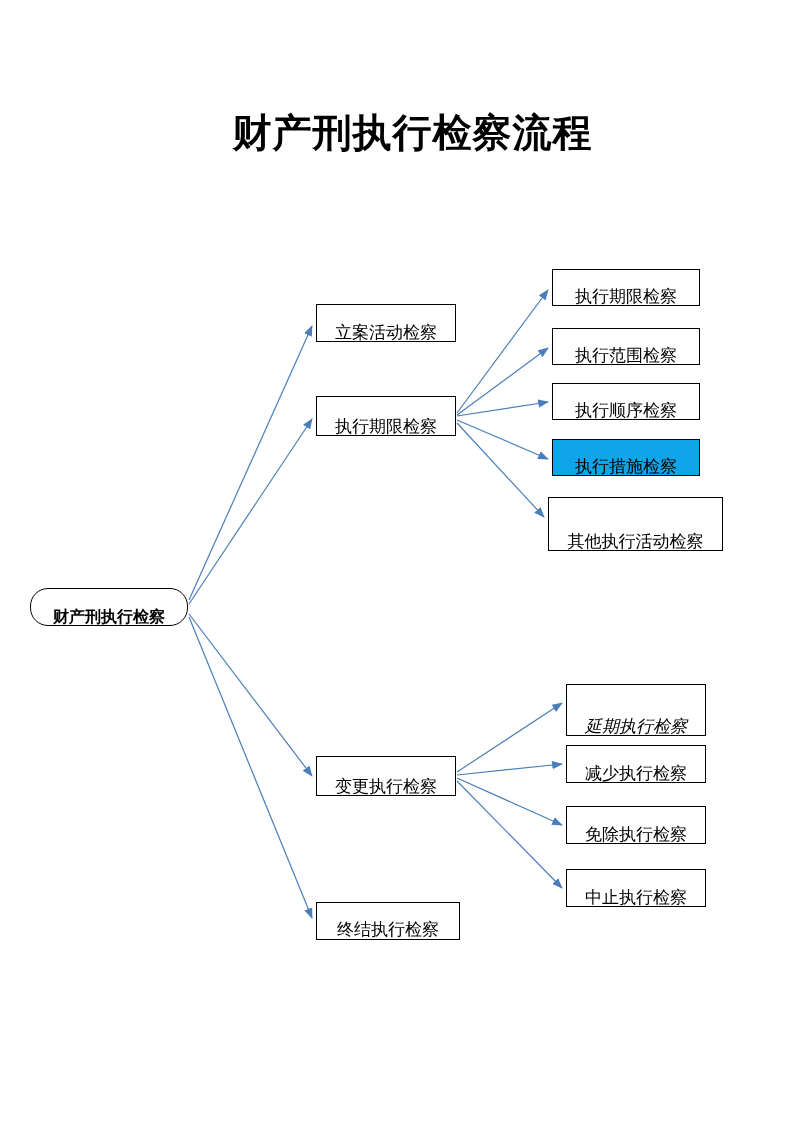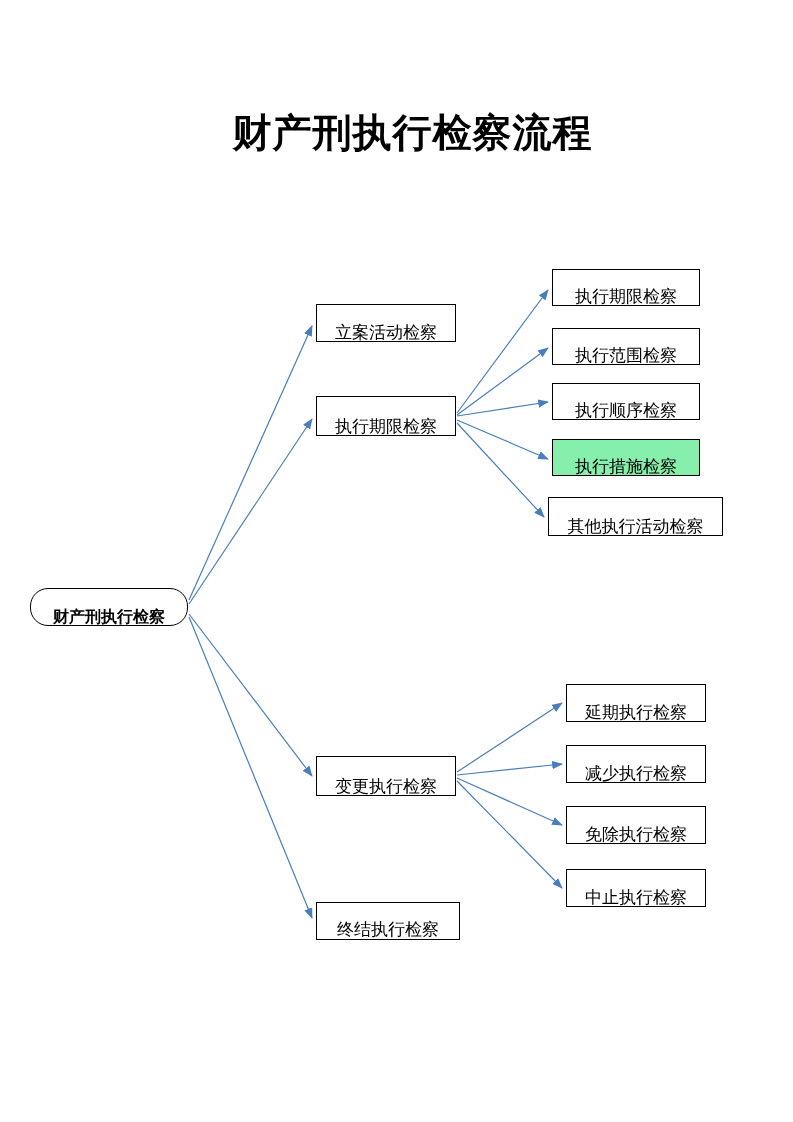--- a/index.html
+++ b/index.html
@@ -110,27 +110,27 @@
       </div>
       <div class="node" style="left: 552px; top: 269px; width: 148px; height: 37px; border-color: rgb(0, 0, 0); background: rgb(255, 255, 255); color: rgb(0, 0, 0);">
         <span>执行期限检察</span>
       </div>
       <div class="node" style="left: 552px; top: 328px; width: 148px; height: 37px; border-color: rgb(0, 0, 0); background: rgb(255, 255, 255); color: rgb(0, 0, 0);">
         <span>执行范围检察</span>
       </div>
       <div class="node" style="left: 552px; top: 383px; width: 148px; height: 37px; border-color: rgb(0, 0, 0); background: rgb(255, 255, 255); color: rgb(0, 0, 0);">
         <span>执行顺序检察</span>
       </div>
-      <div class="node" style="left: 552px; top: 439px; width: 148px; height: 37px; border-color: rgb(0, 0, 0); background: #86efac; color: rgb(0, 0, 0);">
+      <div class="node" style="left: 552px; top: 439px; width: 148px; height: 37px; border-color: rgb(0, 0, 0); background: #0ea5e9; color: rgb(0, 0, 0);">
         <span>执行措施检察</span>
       </div>
-      <div class="node" style="left: 548px; top: 497px; width: 175px; height: 39px; border-color: rgb(0, 0, 0); background: rgb(255, 255, 255); color: rgb(0, 0, 0);">
+      <div class="node" style="left: 548px; top: 497px; width: 175px; height: 54px; border-color: rgb(0, 0, 0); background: rgb(255, 255, 255); color: rgb(0, 0, 0);">
         <span>其他执行活动检察</span>
       </div>
-      <div class="node" style="left: 566px; top: 684px; width: 140px; height: 38px; border-color: rgb(0, 0, 0); background: rgb(255, 255, 255); color: rgb(0, 0, 0);">
+      <div class="node" style="left: 566px; top: 684px; width: 140px; height: 52px; border-color: rgb(0, 0, 0); background: rgb(255, 255, 255); color: rgb(0, 0, 0); font-style: italic;">
         <span>延期执行检察</span>
       </div>
       <div class="node" style="left: 566px; top: 745px; width: 140px; height: 38px; border-color: rgb(0, 0, 0); background: rgb(255, 255, 255); color: rgb(0, 0, 0);">
         <span>减少执行检察</span>
       </div>
       <div class="node" style="left: 566px; top: 806px; width: 140px; height: 38px; border-color: rgb(0, 0, 0); background: rgb(255, 255, 255); color: rgb(0, 0, 0);">
         <span>免除执行检察</span>
       </div>
       <div class="node" style="left: 566px; top: 869px; width: 140px; height: 38px; border-color: rgb(0, 0, 0); background: rgb(255, 255, 255); color: rgb(0, 0, 0);">
         <span>中止执行检察</span>

